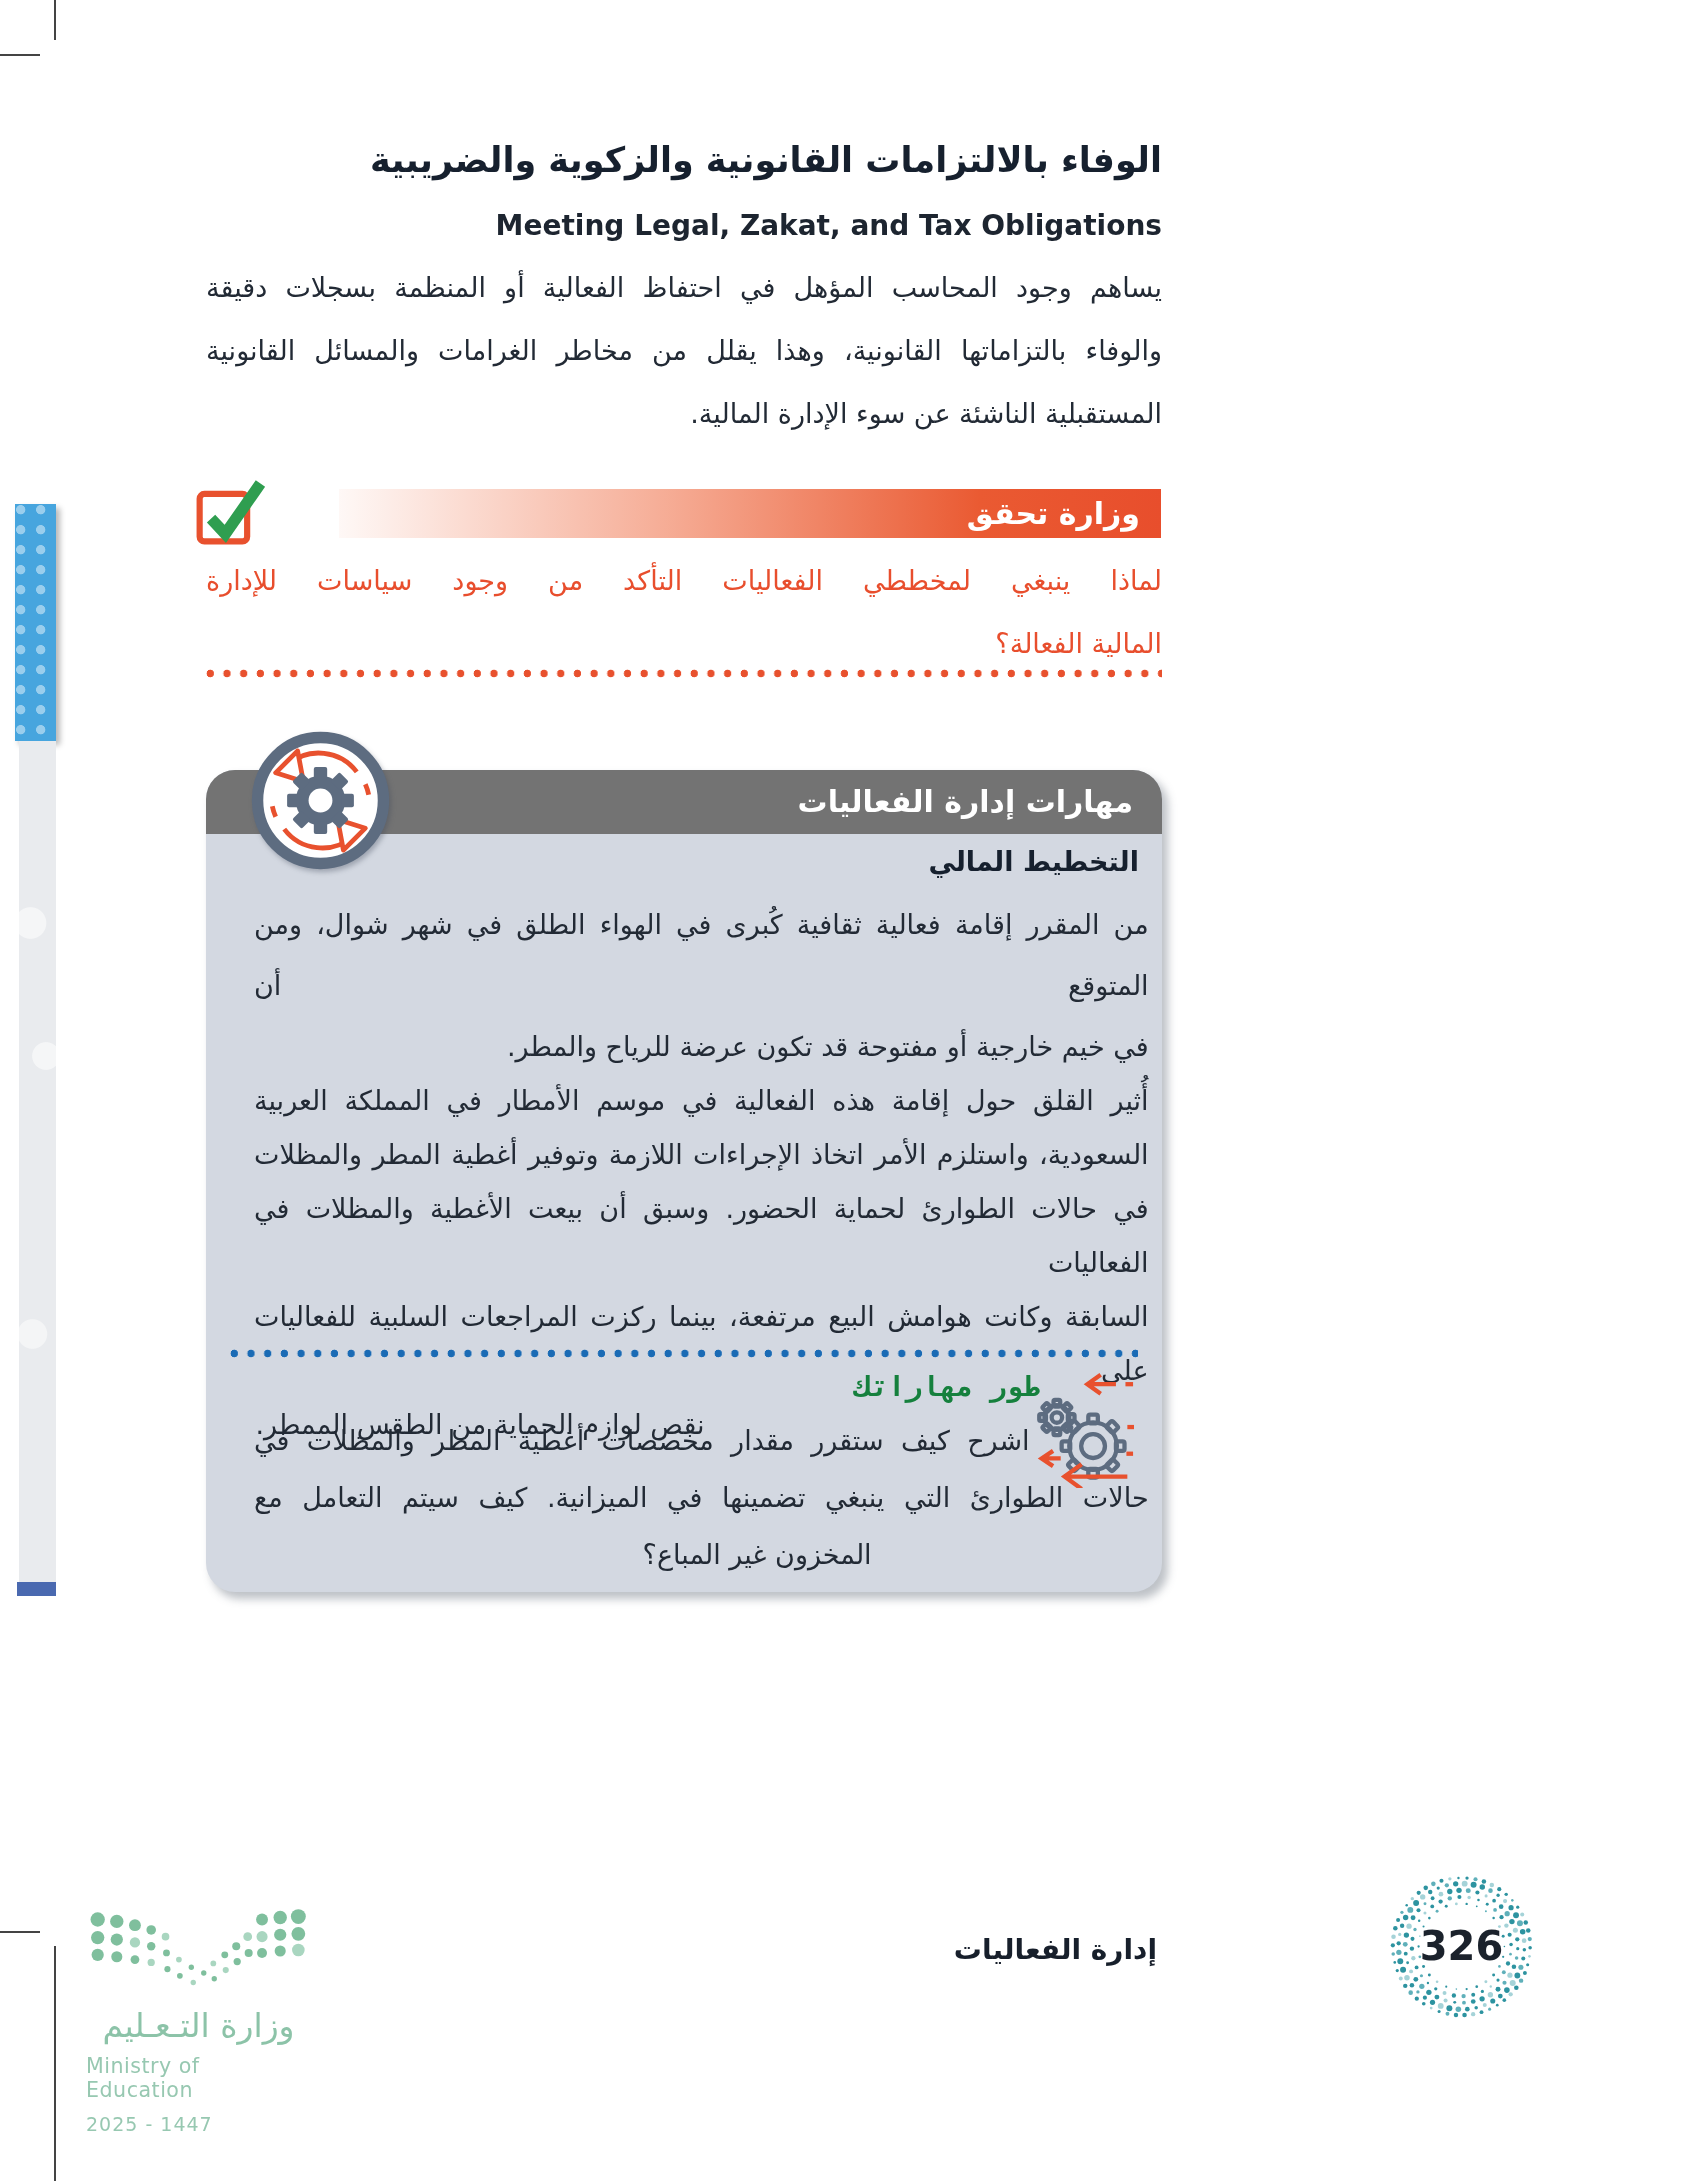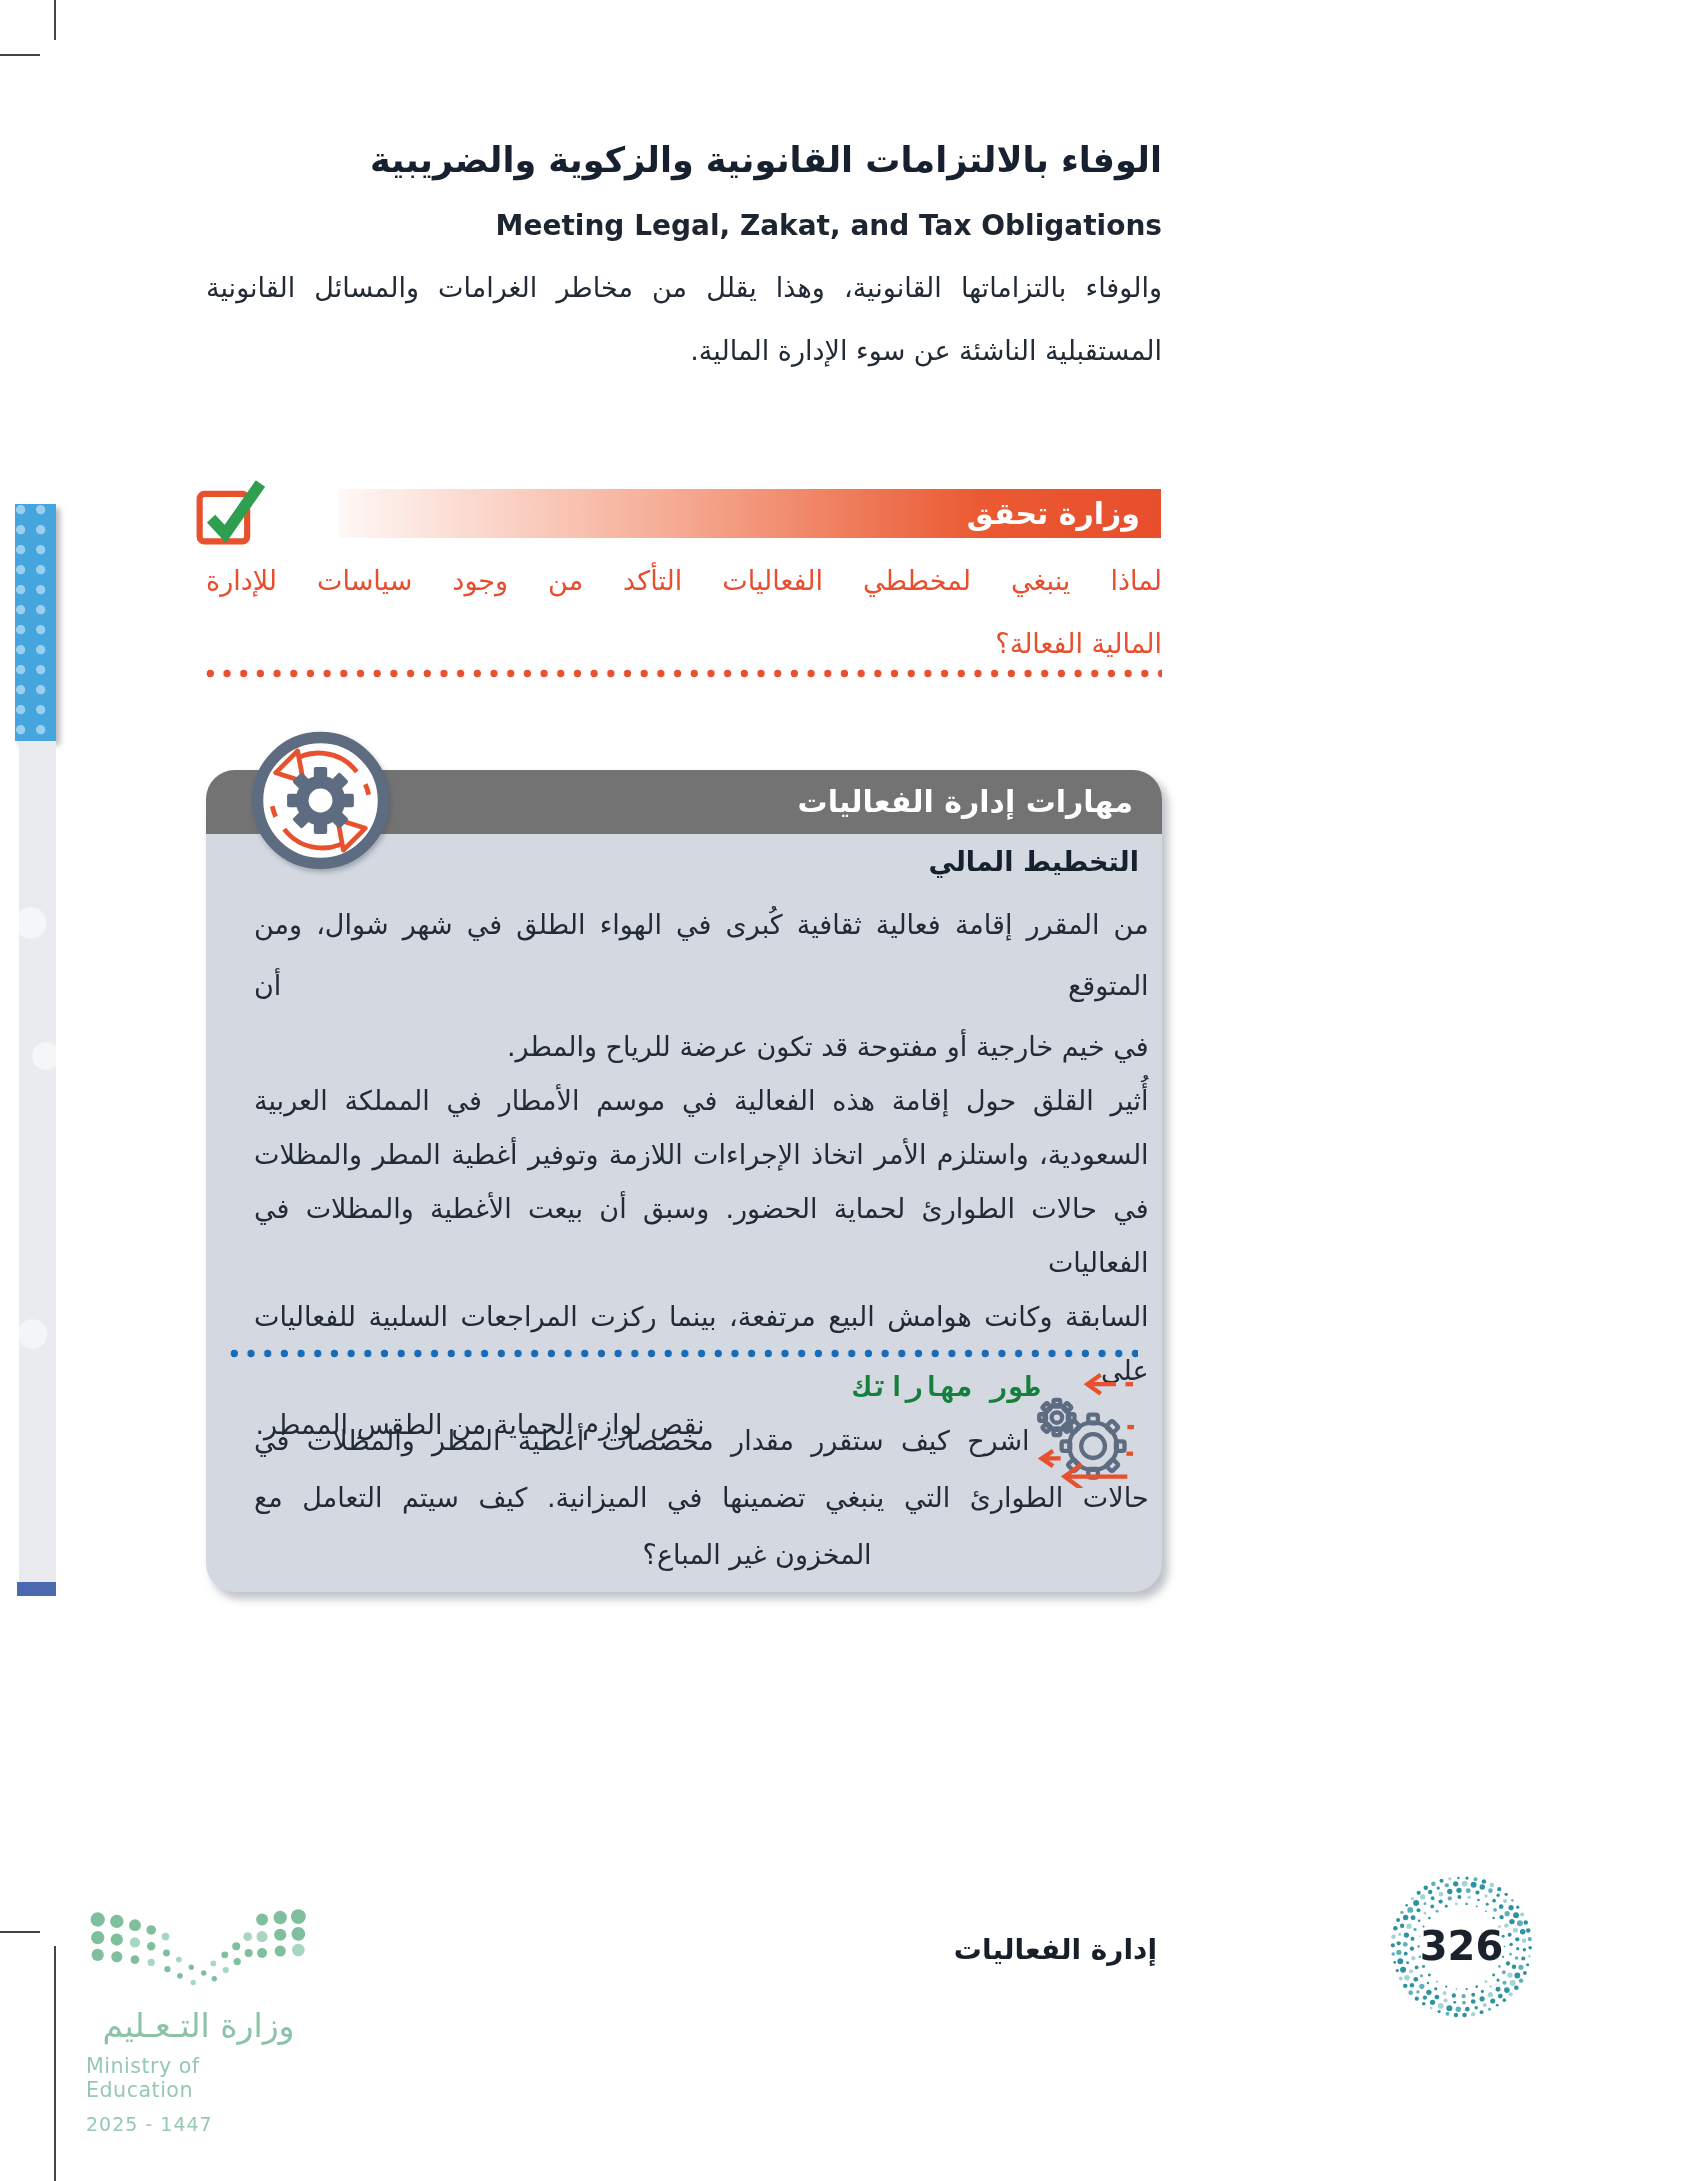--- a/index.html
+++ b/index.html
@@ -87,20 +87,21 @@
   <div class="abs cropmark" style="left:54px;top:1946px;width:1.9px;height:235px;"></div>
 
   <div class="abs strip-blue"></div>
   <div class="abs strip-gray"></div>
   <div class="abs strip-bar"></div>
 
   <div class="abs ar title-ar">الوفاء بالالتزامات القانونية والزكوية والضريبية</div>
   <div class="abs title-en">Meeting Legal, Zakat, and Tax Obligations</div>
 
   <div class="abs ar intro">
+    <div class="jline">يساهم وجود المحاسب المؤهل في احتفاظ الفعالية أو المنظمة بسجلات دقيقة</div>
     <div class="jline">والوفاء بالتزاماتها القانونية، وهذا يقلل من مخاطر الغرامات والمسائل القانونية</div>
     <div class="rline">المستقبلية الناشئة عن سوء الإدارة المالية.</div>
   </div>
 
   <div class="abs" style="left:193px;top:474px;width:76px;height:76px;">
     <svg width="76" height="76" viewBox="0 0 80 80">
       <rect x="7" y="21" width="50" height="50" rx="5" fill="none" stroke="#e8512e" stroke-width="6.5"></rect>
       <path d="M 19 47 L 34 63 L 71 10" fill="none" stroke="#2f9e50" stroke-width="12" stroke-linecap="butt" stroke-linejoin="miter"></path>
     </svg>
   </div>

